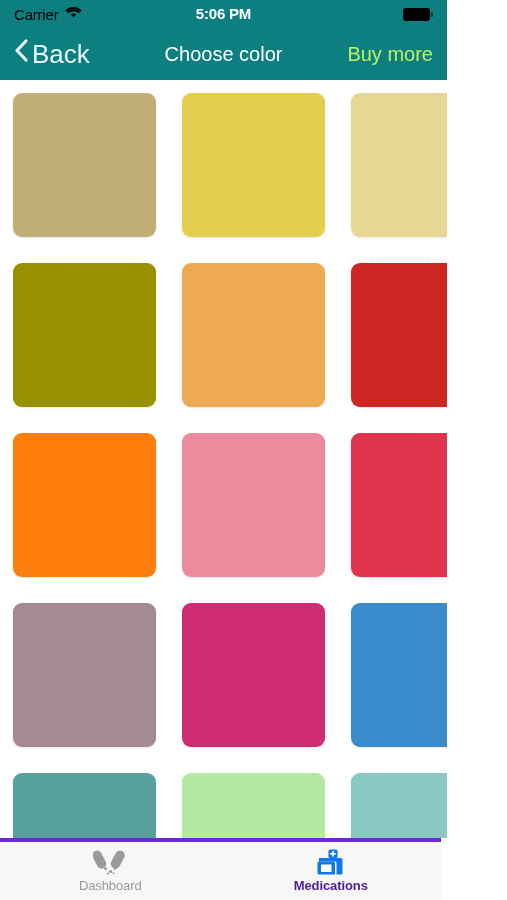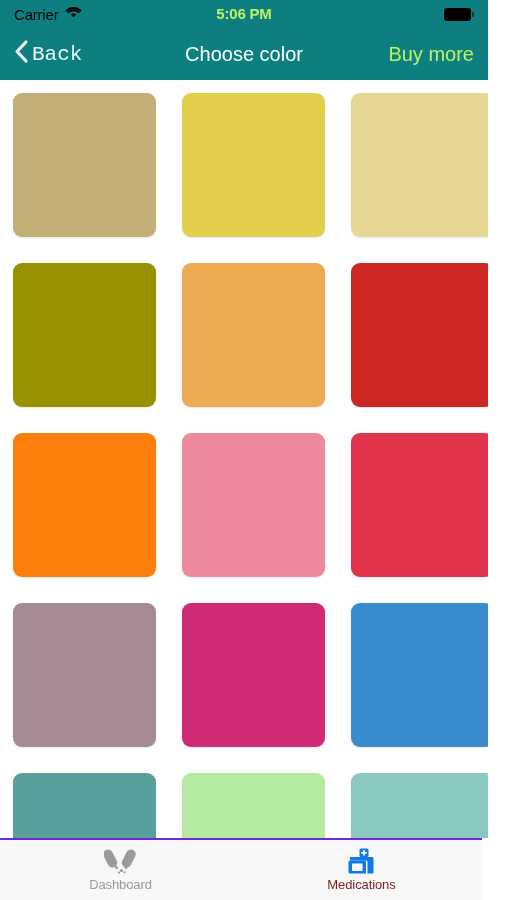--- a/index.html
+++ b/index.html
@@ -2,57 +2,57 @@
 <html><head>
 <meta charset="utf-8">
 <style>
   * { margin:0; padding:0; box-sizing:border-box; }
   html, body {
     width:507px; height:900px;
     font-family:"Liberation Sans", sans-serif;
     background:#ffffff;
     overflow:hidden;
   }
-  .phone { position:relative; width:488px; height:900px; background:#fff; }
+  .phone { position:relative; width:447px; height:900px; background:#fff; }
 
   
   .statusbar {
     position:absolute; top:0; left:0; right:0; height:28px;
     background:#0d7f80;
     display:flex; align-items:center;
     padding:0 14px;
     color:#000;
   }
   .sb-left { display:flex; align-items:center; gap:7px; flex:1; }
   .sb-carrier { font-size:15px; font-weight:400; letter-spacing:-0.2px; color:#000; }
   .wifi-icon { display:block; }
   .sb-center { flex:0 0 auto; }
-  .sb-time { font-size:15px; font-weight:700; letter-spacing:-0.2px; color:#bef264; }
+  .sb-time { font-size:15px; font-weight:700; letter-spacing:-0.2px; color:#ffffff; }
   .sb-right { flex:1; display:flex; justify-content:flex-end; align-items:center; }
   .battery { position:relative; width:30px; height:13px; }
   .battery-body {
     position:absolute; left:0; top:0; width:27px; height:13px;
     background:#000; border-radius:3px;
   }
   .battery-cap {
     position:absolute; right:0; top:4px; width:2px; height:5px;
     background:#000; border-radius:0 1px 1px 0; opacity:.55;
   }
 
   
   .navbar {
     position:absolute; top:28px; left:0; right:0; height:52px;
     background:#0d7f80;
     display:flex; align-items:center;
     padding:0 14px;
   }
   .nav-back {
     display:flex; align-items:center; gap:3px;
-    color:#eaf6f6; font-size:21px; font-weight:400;
-    cursor:pointer; flex:0 0 auto;font-family:Liberation Mono, monospace;
+    color:#eaf6f6; font-size:26px; font-weight:400;
+    cursor:pointer; flex:0 0 auto;
   }
   .chev { display:block; }
   .nav-title {
     position:absolute; left:0; right:0; text-align:center;
     color:#ffffff; font-size:20px; font-weight:400;
     pointer-events:none;
   }
   .nav-right {
     margin-left:auto; color:#bef264; font-size:20px; font-weight:400;
     cursor:pointer; position:relative; z-index:2;
@@ -73,31 +73,31 @@
     width:143px; height:144px;
     border-radius:9px;
     cursor:pointer;
     box-shadow:0 1px 2px rgba(0,0,0,.10);
   }
 
   
   .tabbar {
     position:absolute; left:0; right:6px; bottom:0; height:62px;
     background:#f7f7f7;
-    border-top:2px solid #6d28d9;
+    border-top:4px solid #6d28d9;
     display:flex;
   }
   .tab {
     flex:1; display:flex; flex-direction:column;
     align-items:center; justify-content:center; gap:3px;
     cursor:pointer;
   }
   .tab-label { font-size:13px; letter-spacing:-0.1px; }
   .tab-inactive .tab-label { color:#9a9a9a; }
-  .tab-active .tab-label { color:#7f1d1d; font-weight:400; }
+  .tab-active .tab-label { color:#4c1d95; font-weight:700; }
   .tab-icon { height:26px; display:flex; align-items:center; justify-content:center; }
 </style>
 </head>
 <body>
 
 <div class="phone">
 
   <div class="statusbar">
     <div class="sb-left">
       <span class="sb-carrier">Carrier</span>

